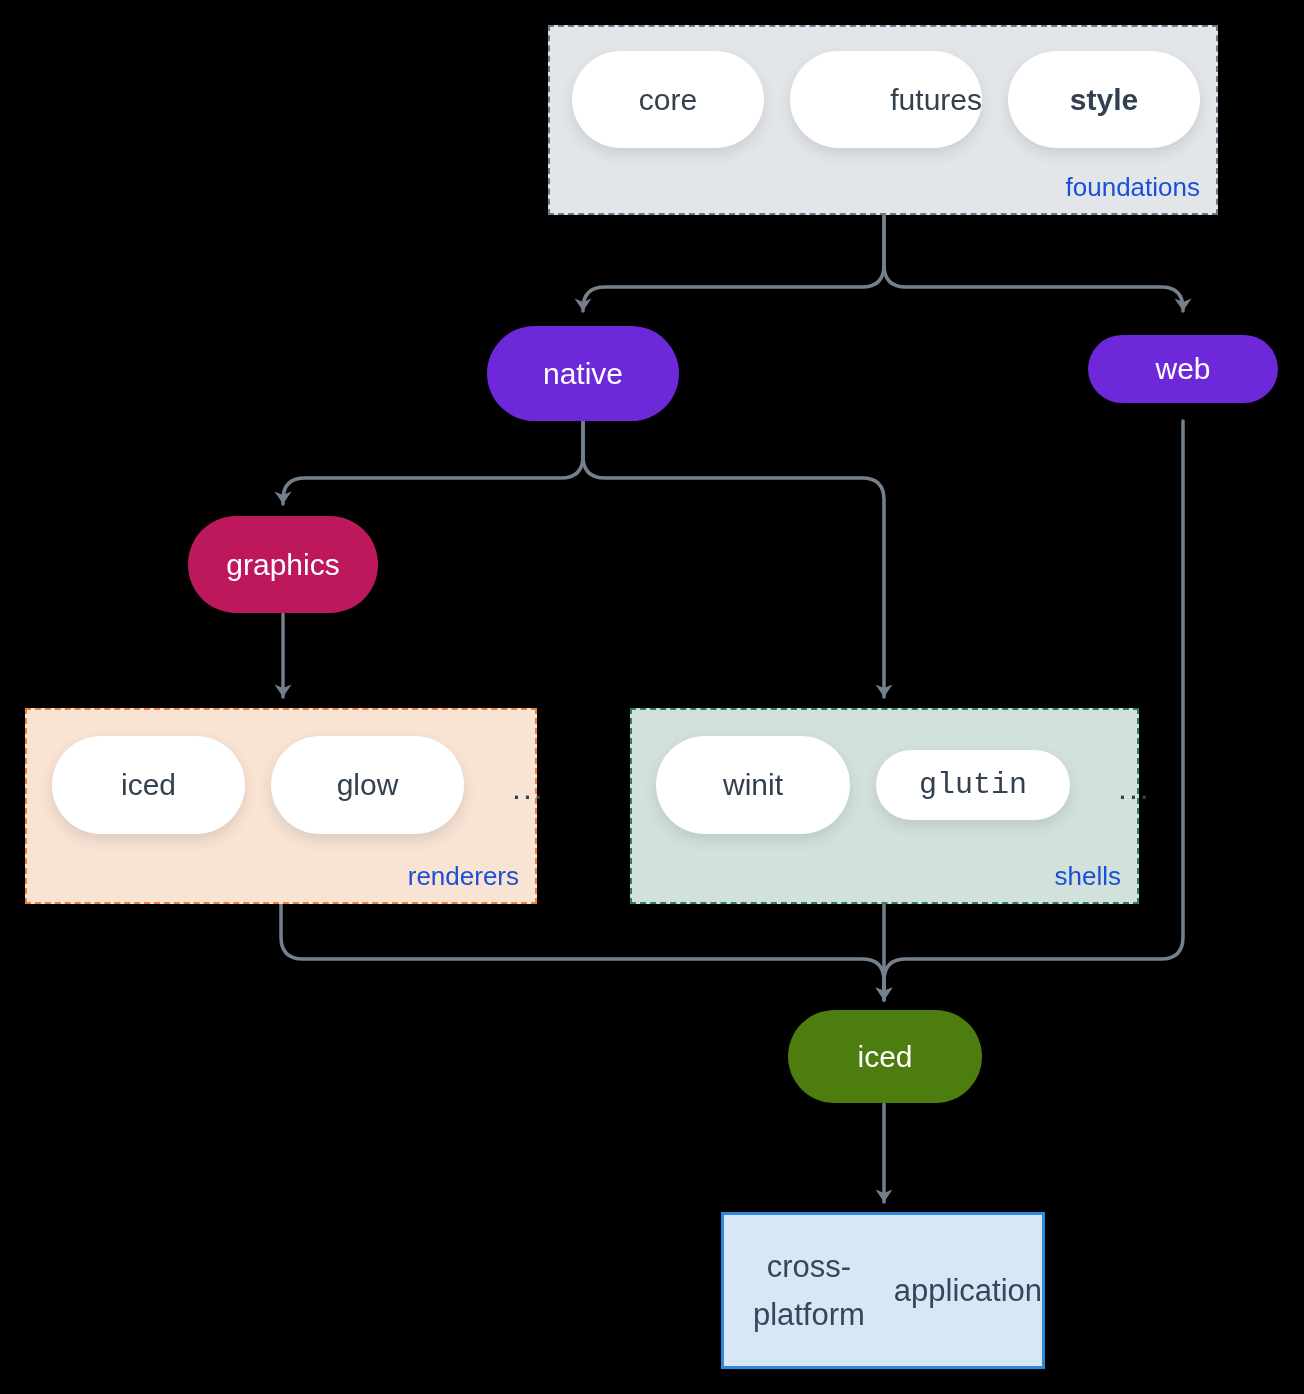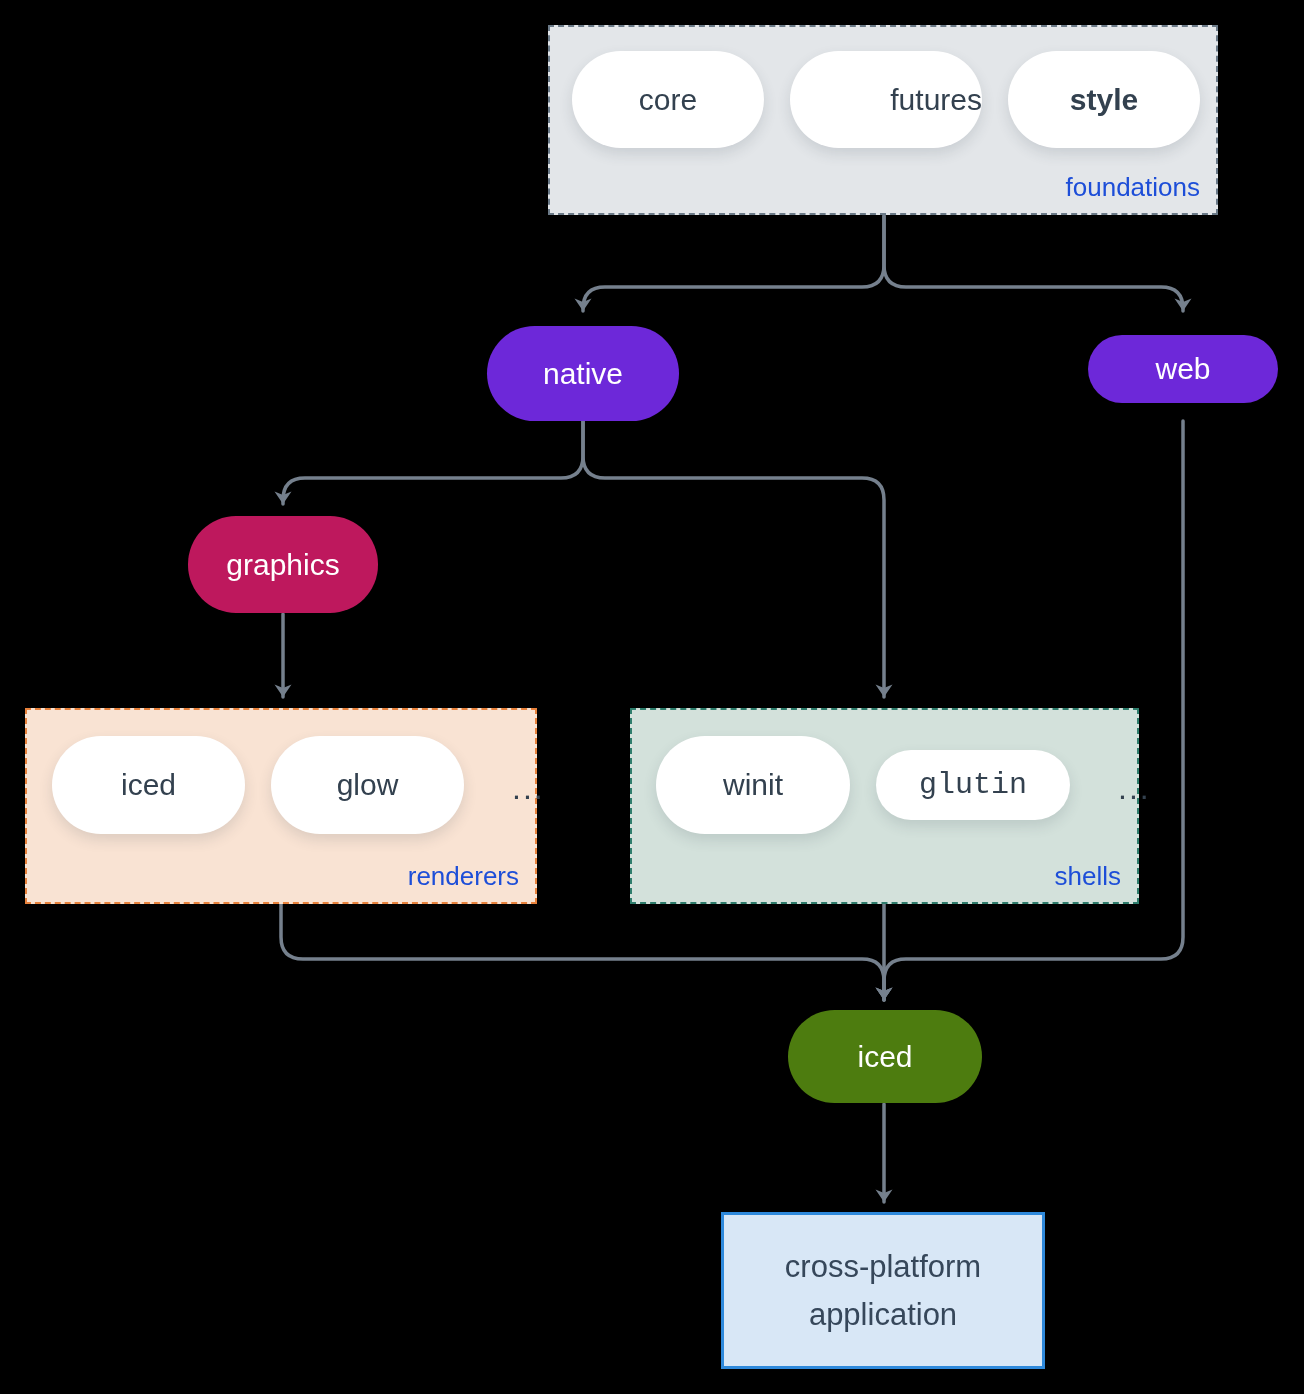--- a/index.html
+++ b/index.html
@@ -22,21 +22,21 @@
   .ellipsis{font-size:32px;color:#33414f;letter-spacing:2px;margin-left:22px;padding-top:6px;}
   .node-pill{
     position:absolute;display:flex;align-items:center;justify-content:center;
     color:#fff;font-size:30px;border-radius:48px;
   }
   .node-pill.purple{background:#6d28d9;}
   .node-pill.orange{background:#be185d;}
   .node-pill.blue  {background:#4d7c0f;}
   .app-box{
     position:absolute;box-sizing:border-box;background:#d8e7f6;border:3px solid #2e89db;
-    display:flex;flex-direction:column;align-items:center;justify-content:center;
+    display:flex;flex-direction:row;align-items:center;justify-content:center;
     font-size:31px;color:#36475a;line-height:48px;text-align:center;
   }
 </style>
 </head>
 <body>
 
 <div id="canvas">
 
   <svg id="edges" viewBox="0 0 1304 1394" xmlns="http://www.w3.org/2000/svg">
     <defs>

